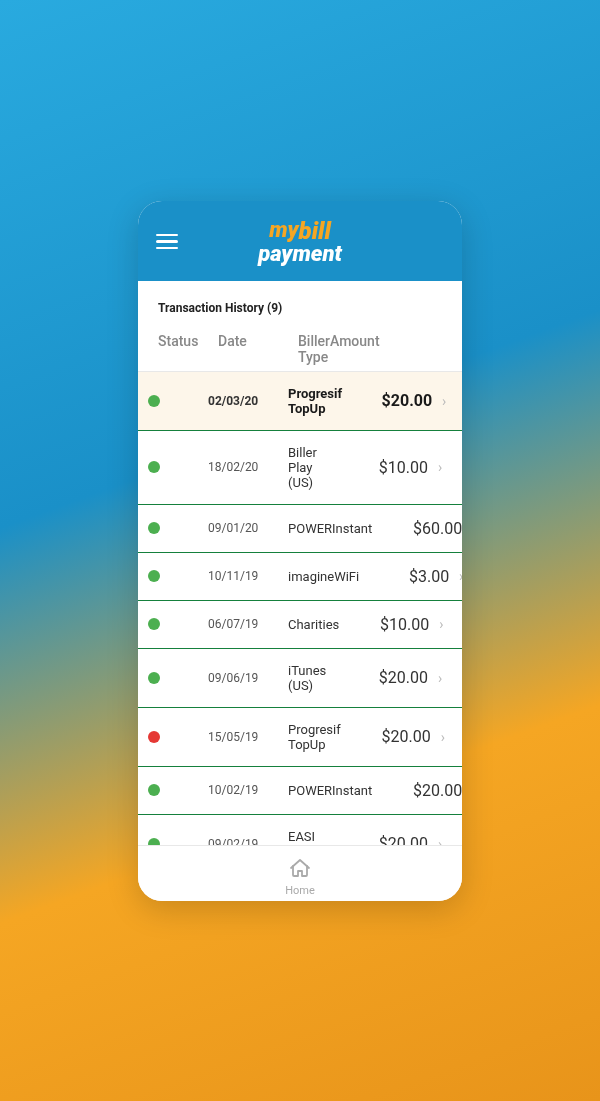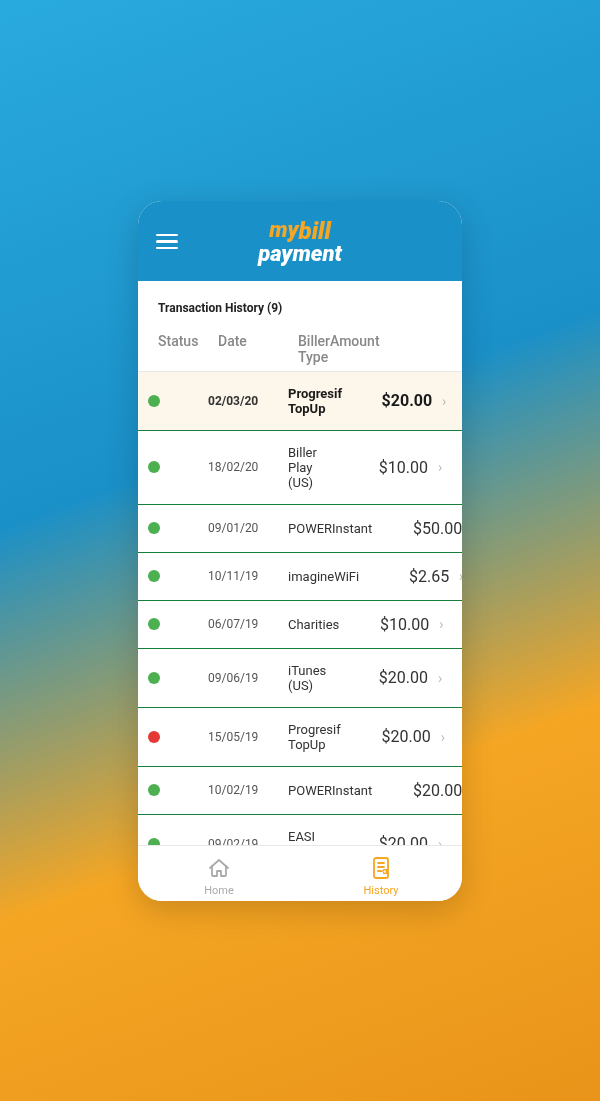--- a/index.html
+++ b/index.html
@@ -274,30 +274,30 @@
       <div class="cell-biller">Biller Play (US)</div>
       <div class="cell-amount">$10.00</div>
       <div class="cell-chevron">›</div>
     </div>
           <div class="transaction-row">
       <div style="display:flex;align-items:center;">
         <span class="status-dot green"></span>
       </div>
       <div class="cell-date">09/01/20</div>
       <div class="cell-biller">POWERInstant</div>
-      <div class="cell-amount">$50.00</div>
+      <div class="cell-amount">$60.00</div>
       <div class="cell-chevron">›</div>
     </div>
           <div class="transaction-row">
       <div style="display:flex;align-items:center;">
         <span class="status-dot green"></span>
       </div>
       <div class="cell-date">10/11/19</div>
       <div class="cell-biller">imagineWiFi</div>
-      <div class="cell-amount">$2.65</div>
+      <div class="cell-amount">$3.00</div>
       <div class="cell-chevron">›</div>
     </div>
           <div class="transaction-row">
       <div style="display:flex;align-items:center;">
         <span class="status-dot green"></span>
       </div>
       <div class="cell-date">06/07/19</div>
       <div class="cell-biller">Charities</div>
       <div class="cell-amount">$10.00</div>
       <div class="cell-chevron">›</div>
@@ -345,29 +345,18 @@
     <div class="bottom-nav">
 
       <div class="nav-item">
         <svg class="icon-svg" viewBox="0 0 24 24" fill="none" stroke="#aaa" stroke-width="1.8" stroke-linecap="round" stroke-linejoin="round">
           <path d="M3 12L12 4l9 8"></path>
           <path d="M5 10v9a1 1 0 001 1h4v-5h4v5h4a1 1 0 001-1v-9"></path>
         </svg>
         <span class="nav-label">Home</span>
       </div>
 
-      <div class="nav-item">
-        <svg class="icon-svg" viewBox="0 0 24 24" fill="none" stroke="#f5a623" stroke-width="1.8" stroke-linecap="round" stroke-linejoin="round">
-          <rect x="5" y="2" width="14" height="20" rx="2"></rect>
-          <line x1="9" y1="7" x2="15" y2="7"></line>
-          <line x1="9" y1="11" x2="15" y2="11"></line>
-          <line x1="9" y1="15" x2="13" y2="15"></line>
-          <rect x="14" y="13" width="5" height="5" rx="0.5" fill="#f5a623" stroke="none"></rect>
-          <path d="M15 15.5h1M16 14.5v2" stroke="white" stroke-width="1.2" stroke-linecap="round"></path>
-        </svg>
-        <span class="nav-label active">History</span>
-      </div>
 
 
     </div>
 
   </div>
 </div>
 
 </body></html>

